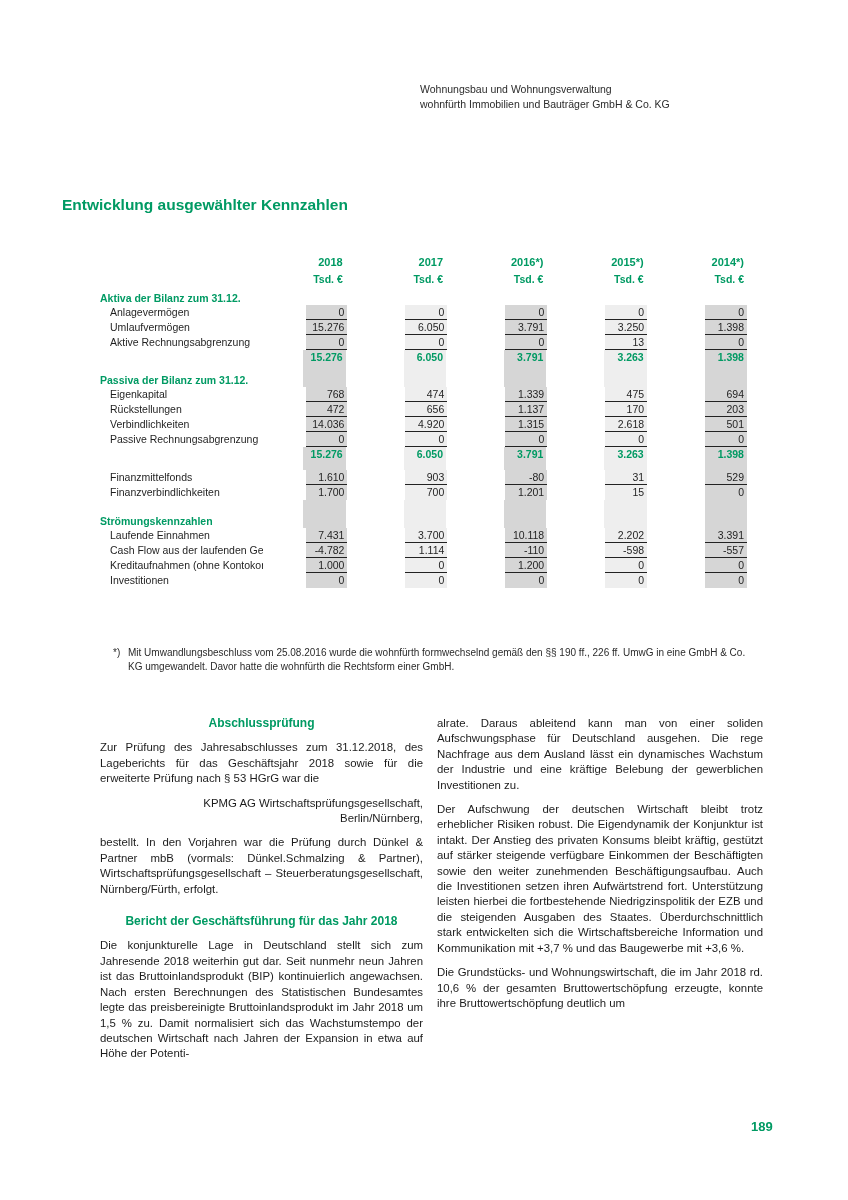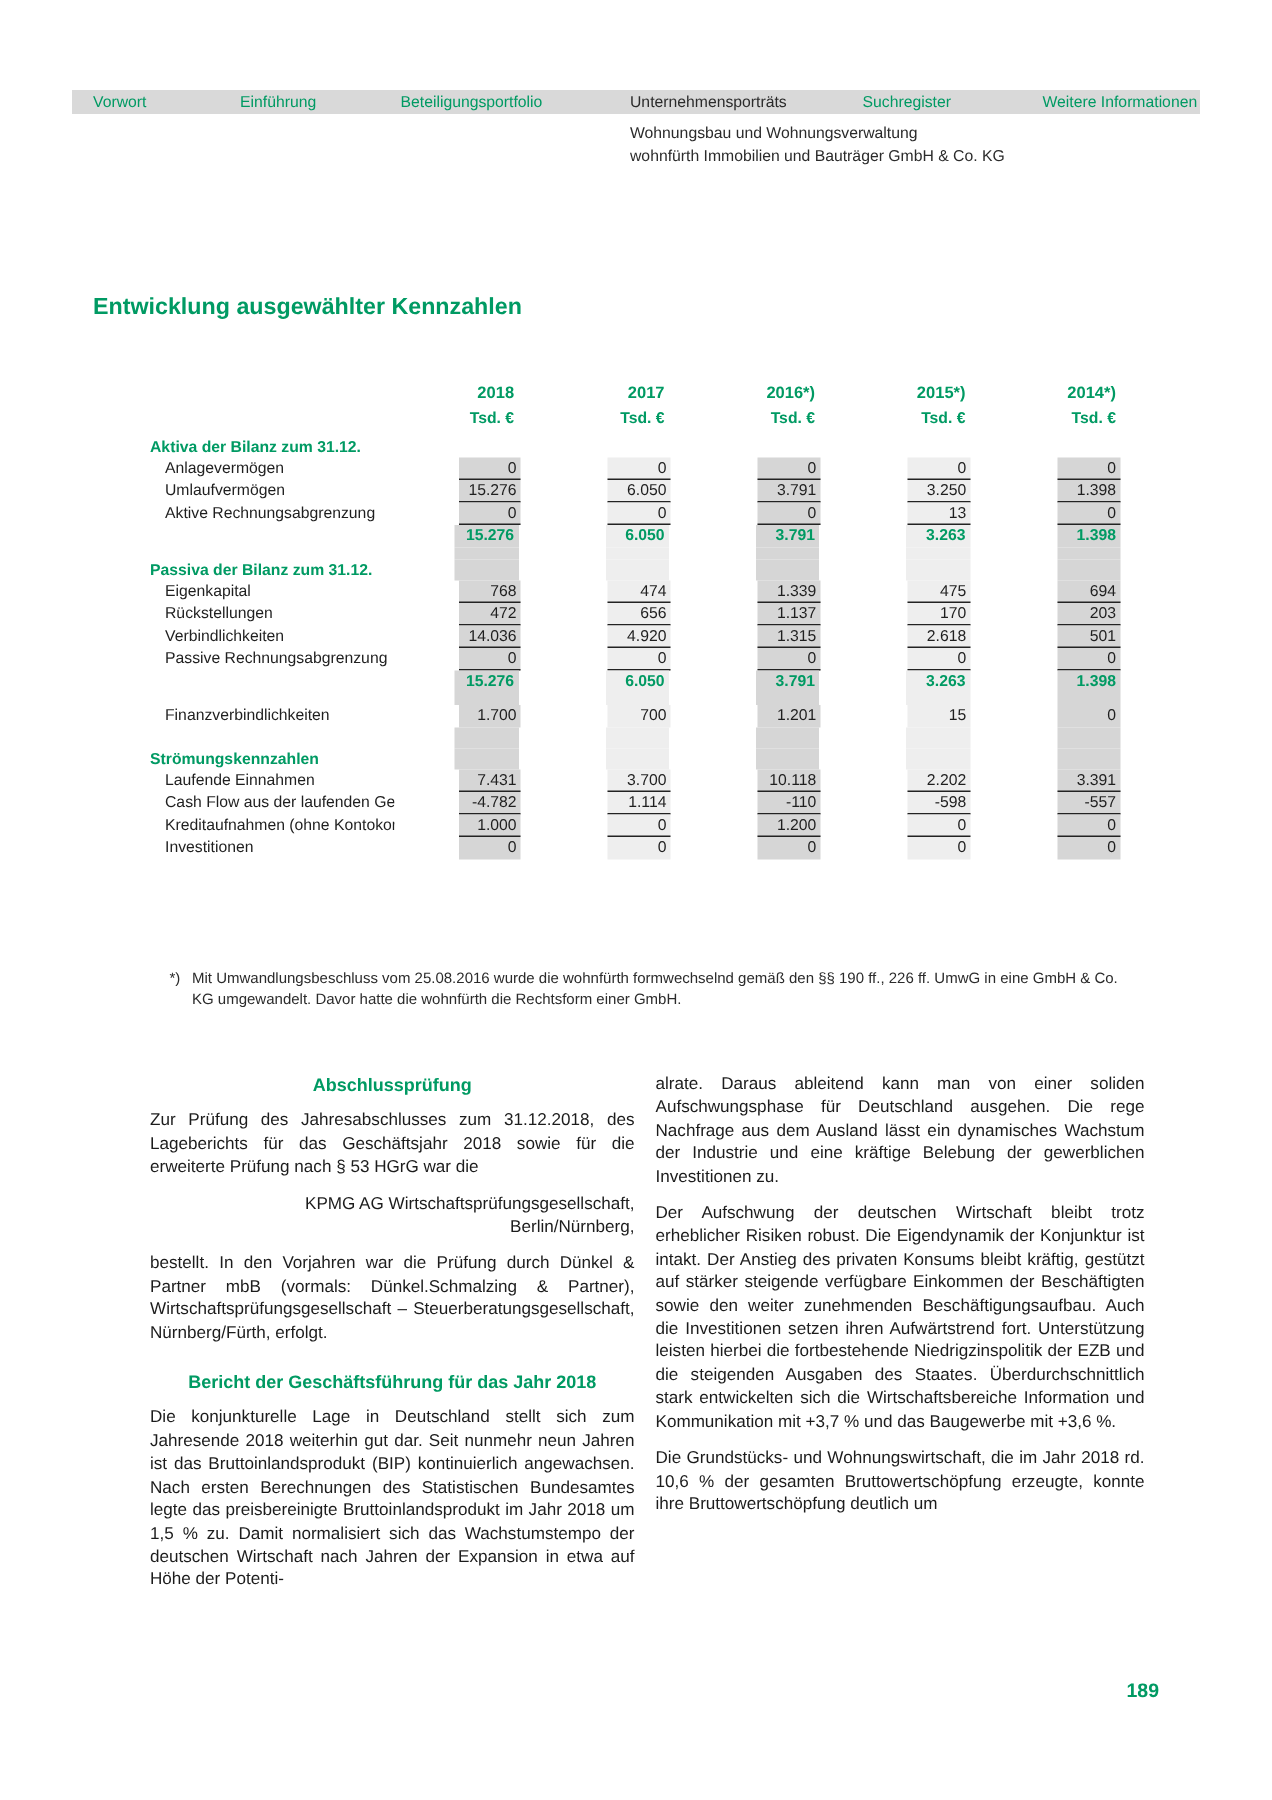--- a/index.html
+++ b/index.html
@@ -58,28 +58,20 @@
   .tc-p{margin:0 0 9px;}
   .tc-c{margin:0 0 9px;text-align:right;white-space:pre-line;}
   
   .pageno{position:absolute;left:751px;top:1119px;font-size:13px;font-weight:bold;color:var(--green);}
 </style>
 </head>
 <body>
 
 <div class="page">
 
-  <div class="navbar">
-    <span class="nav n0">Vorwort</span>
-    <span class="nav n1">Einführung</span>
-    <span class="nav n2">Beteiligungsportfolio</span>
-    <span class="nav n3 active">Unternehmensporträts</span>
-    <span class="nav n4">Suchregister</span>
-    <span class="nav n5">Weitere Informationen</span>
-  </div>
 
   <div class="crumb">
     <div>Wohnungsbau und Wohnungsverwaltung</div>
     <div>wohnfürth Immobilien und Bauträger GmbH &amp; Co. KG</div>
   </div>
 
   <div class="title">Entwicklung ausgewählter Kennzahlen</div>
 
   <div class="ktable" id="ktable">
     <div class="t-row thead-year nobg">
@@ -195,20 +187,28 @@
         <div class="t-cell c0">1.398</div>
       </div>
       <div class="t-row sp sp1">
         <div class="t-label"></div>
         <div class="t-cell c0"></div>
         <div class="t-cell c1"></div>
         <div class="t-cell c0"></div>
         <div class="t-cell c1"></div>
         <div class="t-cell c0"></div>
       </div>
+      <div class="t-row line">
+        <div class="t-label indent">Finanzmittelfonds</div>
+        <div class="t-cell c0">1.610</div>
+        <div class="t-cell c1">903</div>
+        <div class="t-cell c0">-80</div>
+        <div class="t-cell c1">31</div>
+        <div class="t-cell c0">529</div>
+      </div>
       <div class="t-row">
         <div class="t-label indent">Finanzverbindlichkeiten</div>
         <div class="t-cell c0">1.700</div>
         <div class="t-cell c1">700</div>
         <div class="t-cell c0">1.201</div>
         <div class="t-cell c1">15</div>
         <div class="t-cell c0">0</div>
       </div>
       <div class="t-row sp sp2">
         <div class="t-label"></div>

